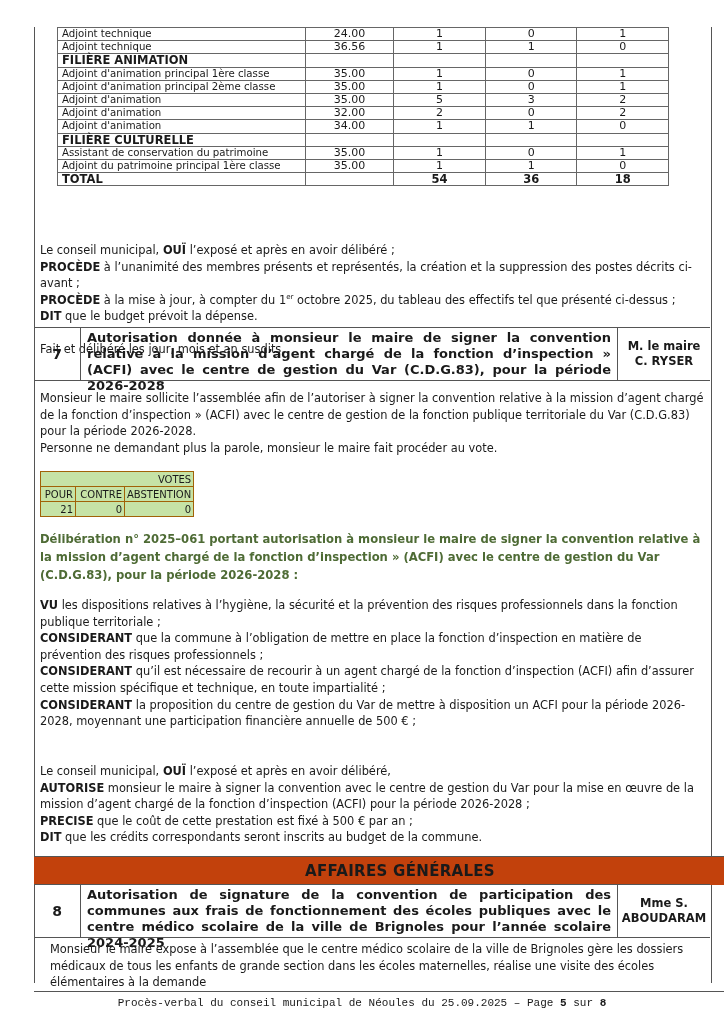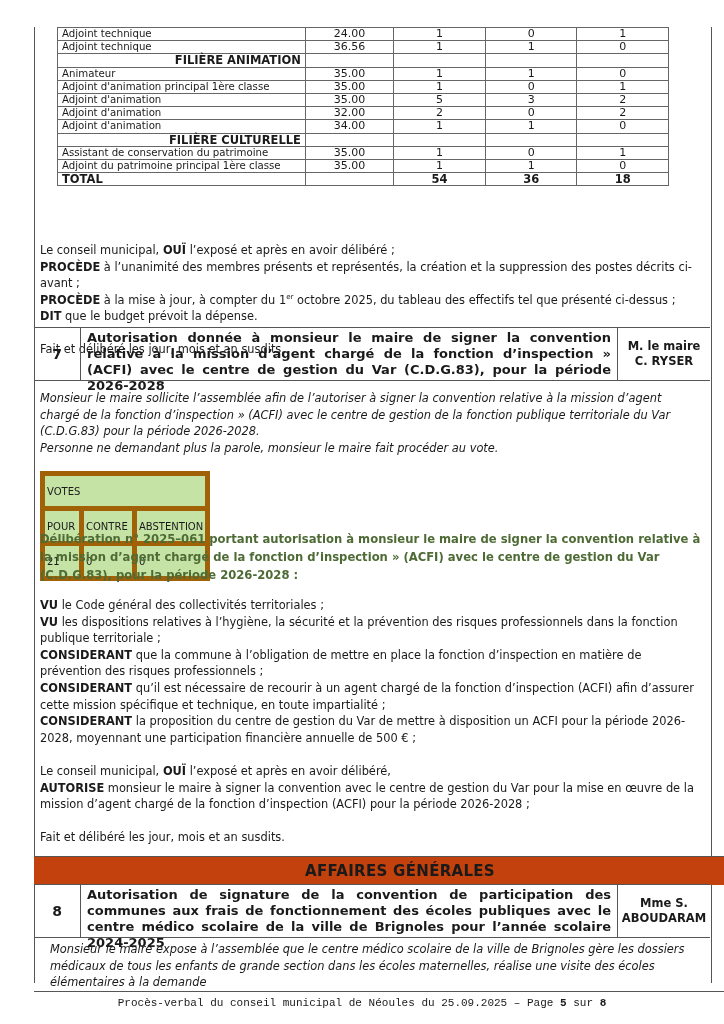--- a/index.html
+++ b/index.html
@@ -15,26 +15,26 @@
   table.staff {
     position: absolute; left: 57px; top: 27px; width: 612px;
     border-collapse: collapse; font-size: 10.2px; border-radius: 23px;
   }
   table.staff td {
     border: 1px solid #666; padding: 0 4px; height: 12.2px; line-height: 12px;
   }
   table.staff td.grade { width: 232px; }
   table.staff td.hours { width: 77px; text-align: center; font-size: 11px; }
   table.staff td.num { width: 80px; text-align: center; font-size: 11px; }
-  table.staff tr.section td { font-weight: bold; font-size: 11.5px; text-align: right; }
+  table.staff tr.section td { font-weight: bold; font-size: 11.5px; }
   table.staff tr.total td { font-weight: bold; font-size: 11.5px; }
 
   .block { position: absolute; left: 40px; width: 664px; line-height: 16.6px; font-size: 11.4px; }
   b { font-weight: bold; }
-  .italic { font-style: italic; }
+  .italic { }
   sup { font-size: 7px; line-height: 0; }
 
   
   .item-row {
     position: absolute; left: 34px; width: 676px; display: flex;
     border-top: 1px solid #555; border-bottom: 1px solid #555;
   }
   .item-num {
     width: 46px; border-right: 1px solid #555; display: flex; align-items: center; justify-content: center;
     font-weight: bold; font-size: 14px;
@@ -46,21 +46,21 @@
   .item-speaker {
     width: 92px; display: flex; flex-direction: column; align-items: center; justify-content: center;
     font-weight: bold; font-size: 11.5px; line-height: 15px; 
   }
 
   
   table.votes {
     position: absolute; left: 40px; top: 471px; border-collapse: collapse;
     background: #c6e3a6; font-size: 10px; border: 1.5px solid #555;
   }
-  table.votes td { border: 5px solid #a16207; text-align: left; height: 14px; padding: 8px 2px; }
+  table.votes td { border: 1px solid #a16207; text-align: right; height: 14px; padding: 0 2px; }
 
   .delib {
     position: absolute; left: 40px; top: 530px; width: 664px;
     font-weight: bold; font-size: 11.6px; line-height: 18px; color: #4e6b35;
     text-underline-offset: 2px;
   }
 
   .section-banner {
     position: absolute; left: 34px; top: 856px; width: 676px; height: 28px;
     background: #c2410c; border-top: 1px solid #555; display: flex; align-items: center; justify-content: center;
@@ -92,28 +92,28 @@
         <td class="num">0</td>
       </tr>
       <tr class="section">
         <td class="grade">FILIÈRE ANIMATION</td>
         <td class="hours"></td>
         <td class="num"></td>
         <td class="num"></td>
         <td class="num"></td>
       </tr>
       <tr>
-        <td class="grade">Animateur</td>
-        <td class="hours">35.00</td>
-        <td class="num">1</td>
-        <td class="num">1</td>
-        <td class="num">0</td>
-      </tr>
-      <tr>
         <td class="grade">Adjoint d'animation principal 1ère classe</td>
+        <td class="hours">35.00</td>
+        <td class="num">1</td>
+        <td class="num">0</td>
+        <td class="num">1</td>
+      </tr>
+      <tr>
+        <td class="grade">Adjoint d'animation principal 2ème classe</td>
         <td class="hours">35.00</td>
         <td class="num">1</td>
         <td class="num">0</td>
         <td class="num">1</td>
       </tr>
       <tr>
         <td class="grade">Adjoint d'animation</td>
         <td class="hours">35.00</td>
         <td class="num">5</td>
         <td class="num">3</td>
@@ -199,31 +199,32 @@
     <td>21</td>
     <td>0</td>
     <td>0</td>
   </tr>
 </tbody>
   </table>
 
 <div class="delib">Délibération n° 2025–061 portant autorisation à monsieur le maire de signer la convention relative à la mission d’agent chargé de la fonction d’inspection » (ACFI) avec le centre de gestion du Var (C.D.G.83), pour la période 2026-2028 :</div>
 
 <div class="block" style="top:597px;" id="recitals">
-    <div><b>VU</b><span> le Code général des collectivités territoriales ;</span></div>
     <div><b>VU</b><span> les dispositions relatives à l’hygiène, la sécurité et la prévention des risques professionnels dans la fonction publique territoriale ;</span></div>
     <div><b>CONSIDERANT</b><span> que la commune à l’obligation de mettre en place la fonction d’inspection en matière de prévention des risques professionnels ;</span></div>
     <div><b>CONSIDERANT</b><span> qu’il est nécessaire de recourir à un agent chargé de la fonction d’inspection (ACFI) afin d’assurer cette mission spécifique et technique, en toute impartialité ;</span></div>
     <div><b>CONSIDERANT</b><span> la proposition du centre de gestion du Var de mettre à disposition un ACFI pour la période 2026-2028, moyennant une participation financière annuelle de 500 € ;</span></div>
   </div>
 
 <div class="block" style="top:763px;">
   <div><span>Le conseil municipal, </span><b>OUÏ</b><span> l’exposé et après en avoir délibéré,</span></div>
   <div id="decisions">
       <div><b>AUTORISE</b><span> monsieur le maire à signer la convention avec le centre de gestion du Var pour la mise en œuvre de la mission d’agent chargé de la fonction d’inspection (ACFI) pour la période 2026-2028 ;</span></div>
+      <div><b>PRECISE</b><span> que le coût de cette prestation est fixé à 500 € par an ;</span></div>
+      <div><b>DIT</b><span> que les crédits correspondants seront inscrits au budget de la commune.</span></div>
     </div>
   <div style="height:16px"></div>
   <div>Fait et délibéré les jour, mois et an susdits.</div>
 </div>
 
 <div class="section-banner">AFFAIRES GÉNÉRALES</div>
 
 <div class="item-row" style="top:884px; height:52px;">
   <div class="item-num">8</div>
   <div class="item-title">Autorisation de signature de la convention de participation des communes aux frais de fonctionnement des écoles publiques avec le centre médico scolaire de la ville de Brignoles pour l’année scolaire 2024-2025</div>

